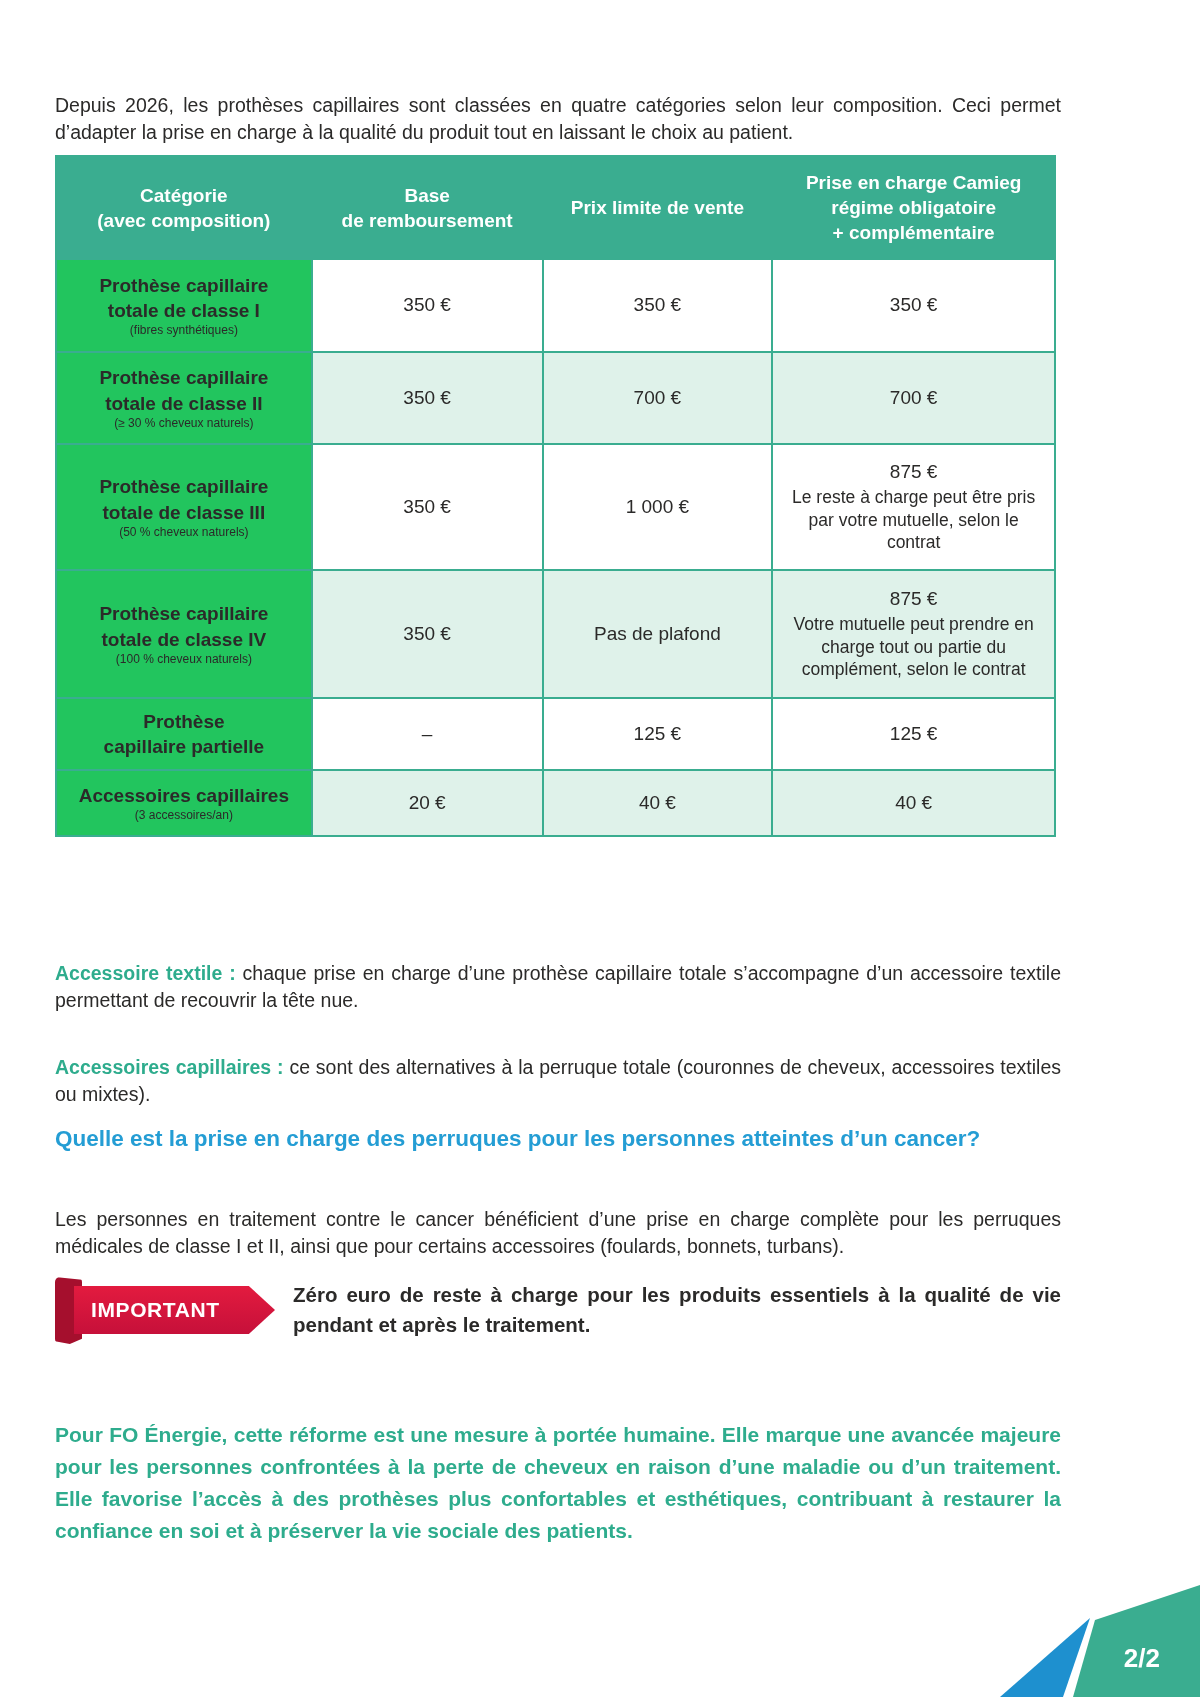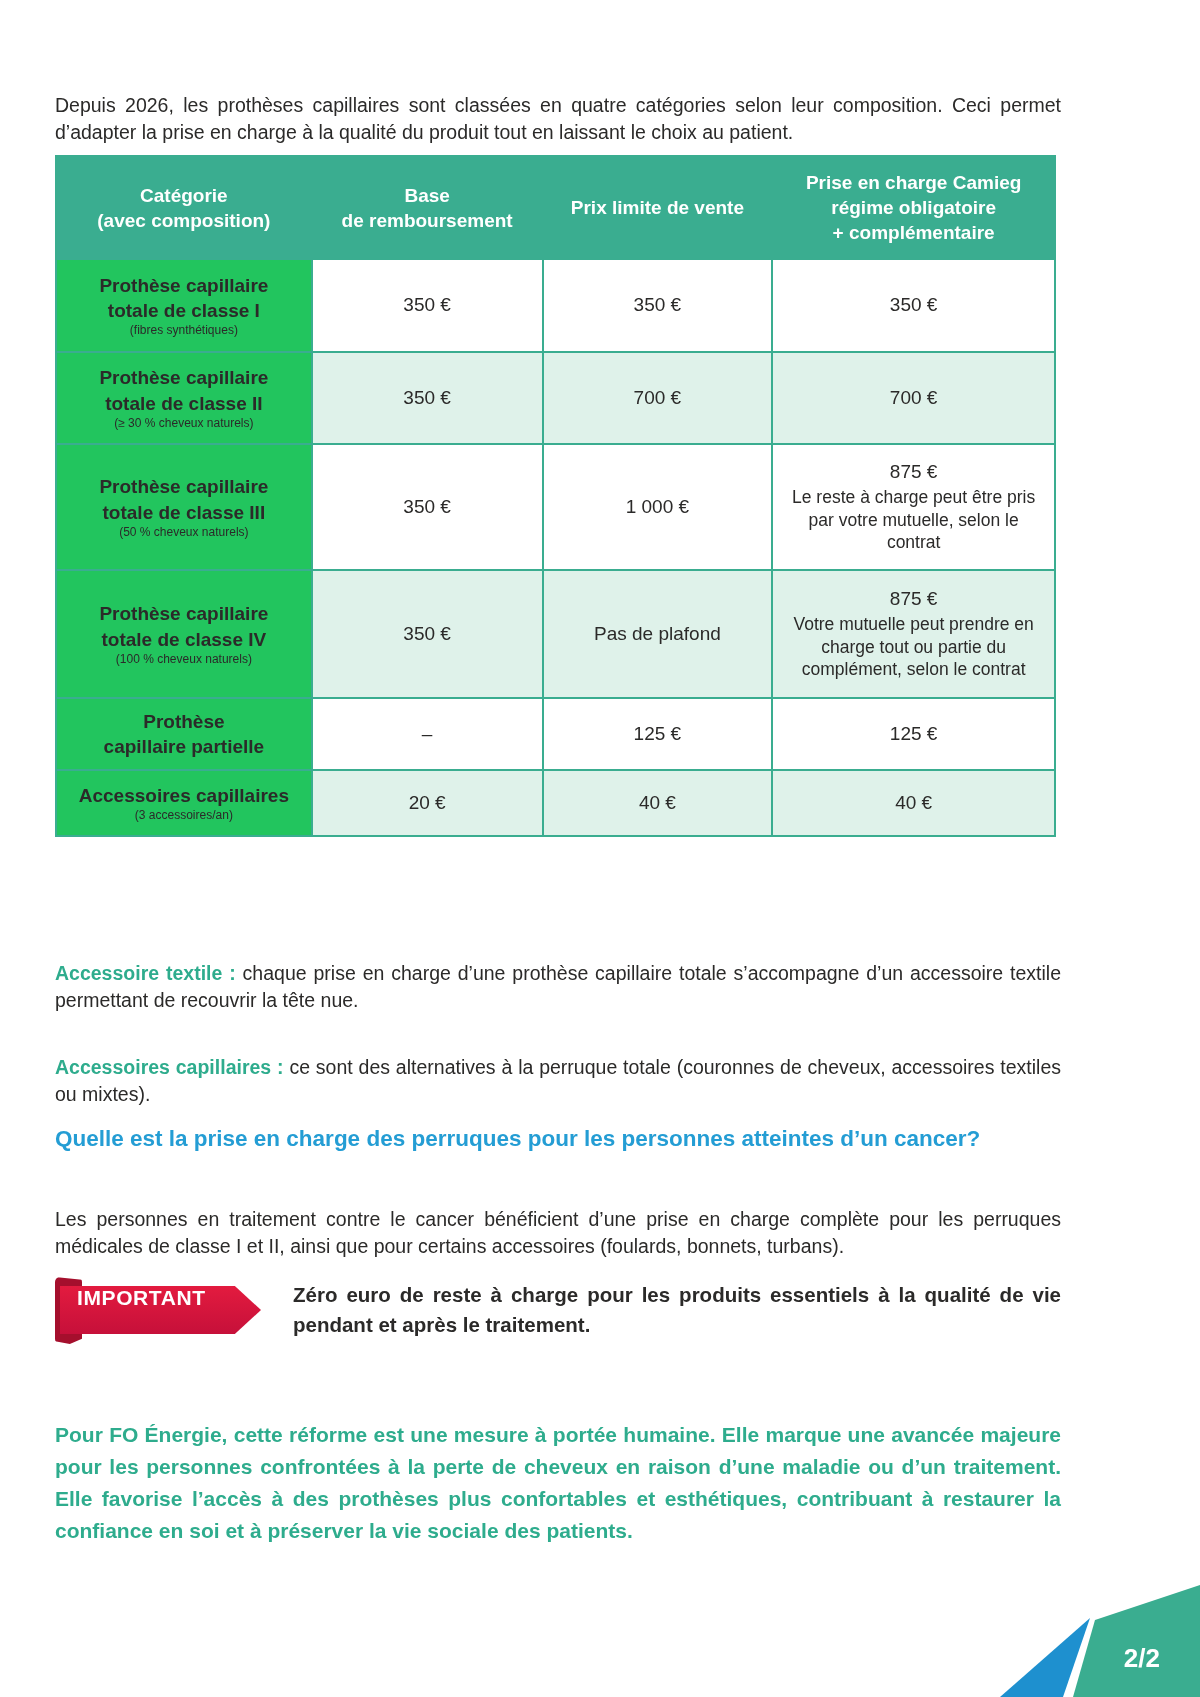--- a/index.html
+++ b/index.html
@@ -40,24 +40,24 @@
 
   
   #important{left:55px;top:1280px;width:1006px;display:flex;gap:32px;align-items:flex-start;}
   .badge{position:relative;width:206px;height:48px;flex:0 0 auto;margin-top:6px;}
   .badge-tail{
     position:absolute;left:0;top:-9px;width:27px;height:67px;
     background:#a50f2d;border-radius:5px;
     clip-path:polygon(0 0,100% 4%,100% 92%,55% 100%,0 96%);
   }
   .badge-band{
-    position:absolute;left:5px;top:0;width:201px;height:48px;
+    position:absolute;left:19px;top:0;width:201px;height:48px;
     background:linear-gradient(180deg,#e31b3f 0%,#c6103a 100%);
     clip-path:polygon(0 0,87% 0,100% 50%,87% 100%,0 100%);
-    display:flex;align-items:flex-start;padding-left:17px;box-sizing:border-box;
+    display:flex;align-items:center;padding-left:17px;box-sizing:border-box;
   }
   .badge-text{color:#ffffff;font-weight:bold;font-size:21px;letter-spacing:0.6px;}
   .imp-text{font-weight:bold;font-size:20.5px;line-height:1.48;text-align:justify;flex:1;}
 
   
   #closing{left:55px;top:1398px;width:1006px;color:#2eac8d;font-weight:bold;font-size:21px;line-height:1.52;text-align:justify;}
 
   
   #slogan{left:58px;top:1700px;color:#2eac8d;font-weight:bold;font-style:italic;font-size:25px;}
   #corner{right:0;bottom:0;width:210px;height:120px;}

